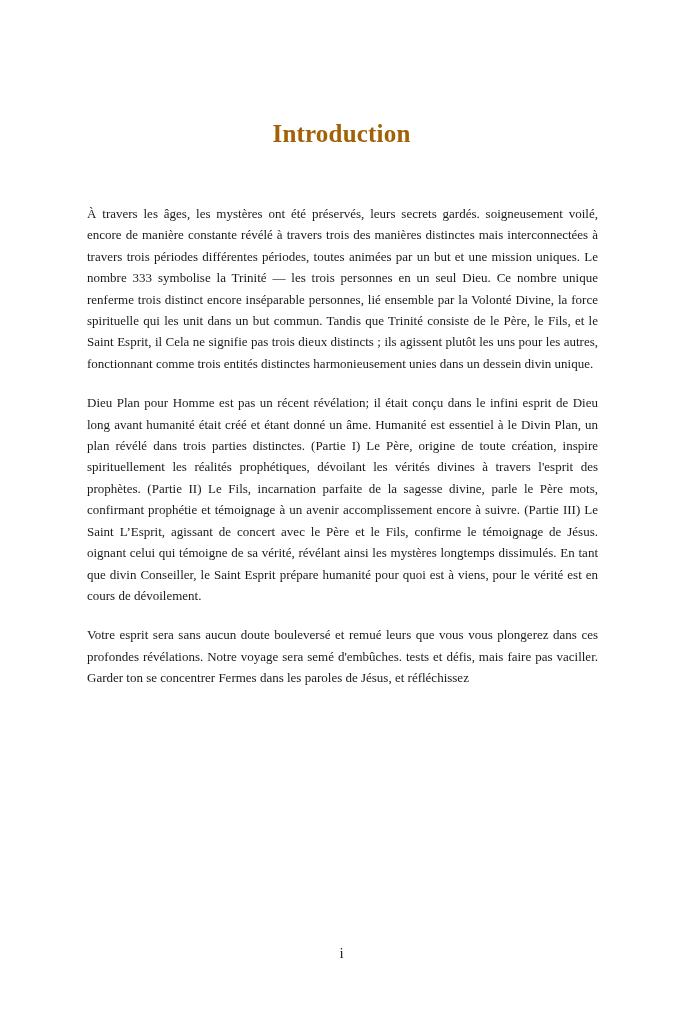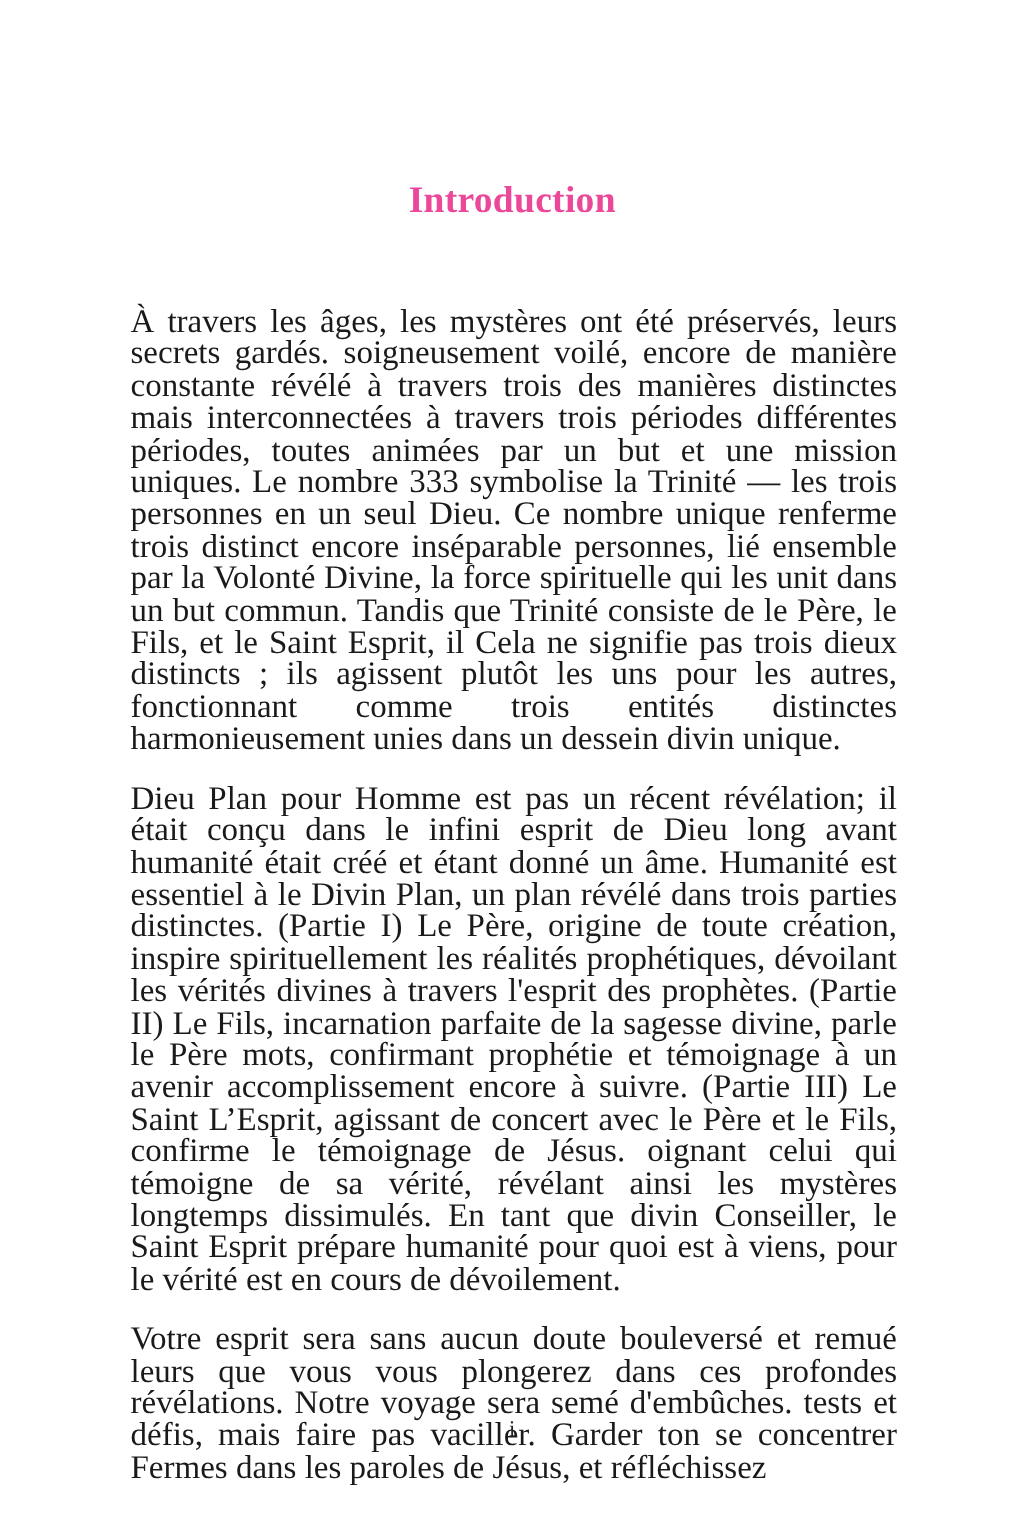--- a/index.html
+++ b/index.html
@@ -24,31 +24,31 @@
     .title {
       position: absolute;
       top: 120px;
       left: 0;
       width: 683px;
       text-align: center;
       font-size: 25px;
       font-weight: bold;
       letter-spacing: 0.2px;
       margin: 0;
-      color: #ec4899;
+      color: #a16207;
     }
     .body-text {
       position: absolute;
       top: 203px;
       left: 87px;
       width: 511px;
     }
     .para {
       margin: 0 0 18px 0;
-      font-size: 22px;
+      font-size: 13px;
       line-height: 21.4px;
       text-align: justify;
       text-align-last: left;
       hyphens: none;
     }
     .page-number {
       position: absolute;
       top: 945px;
       left: 0;
       width: 683px;

